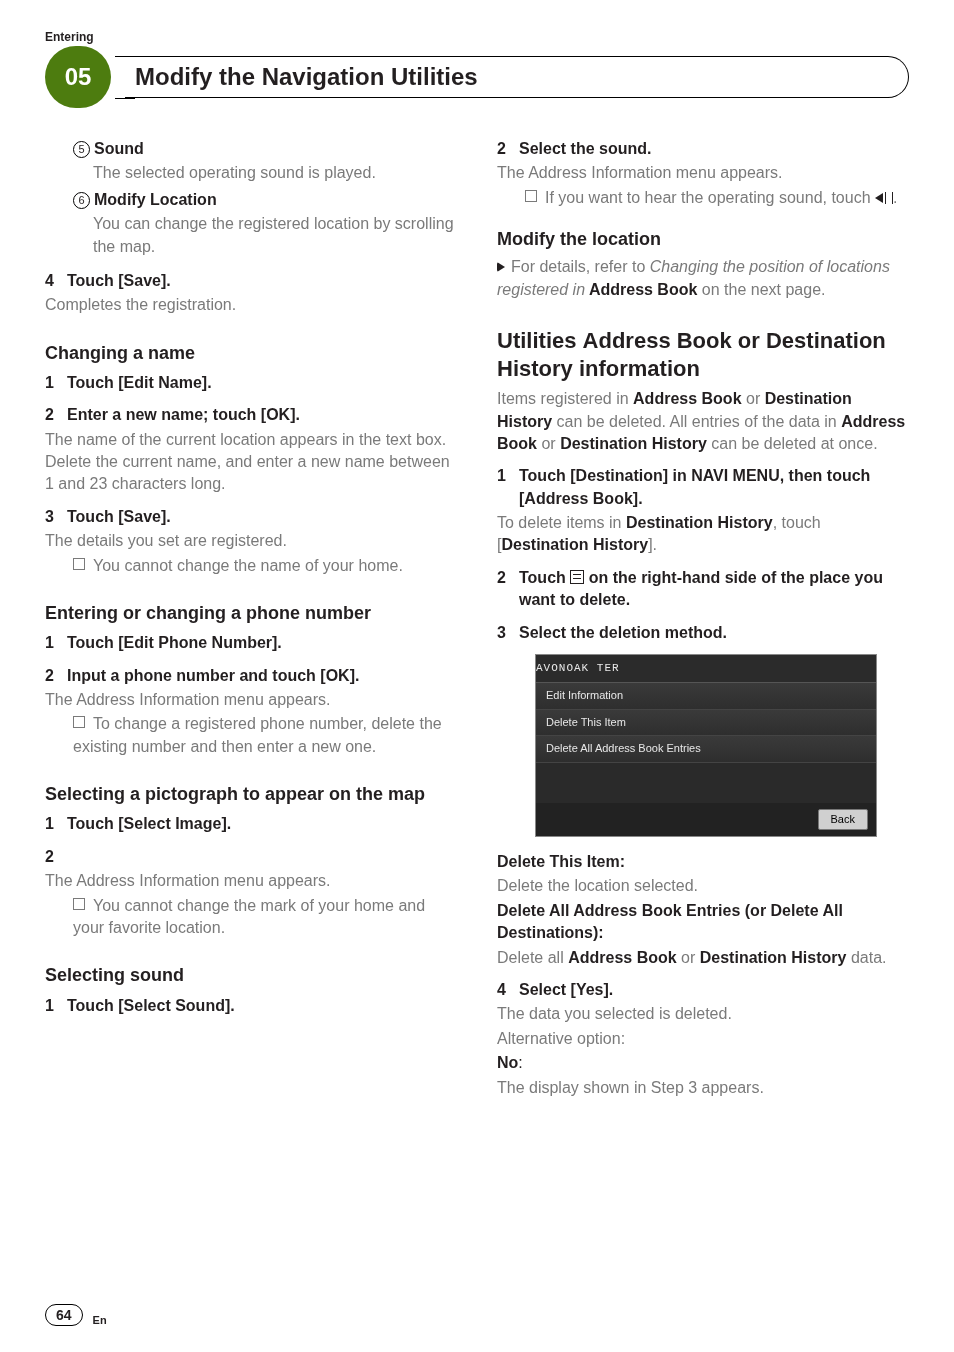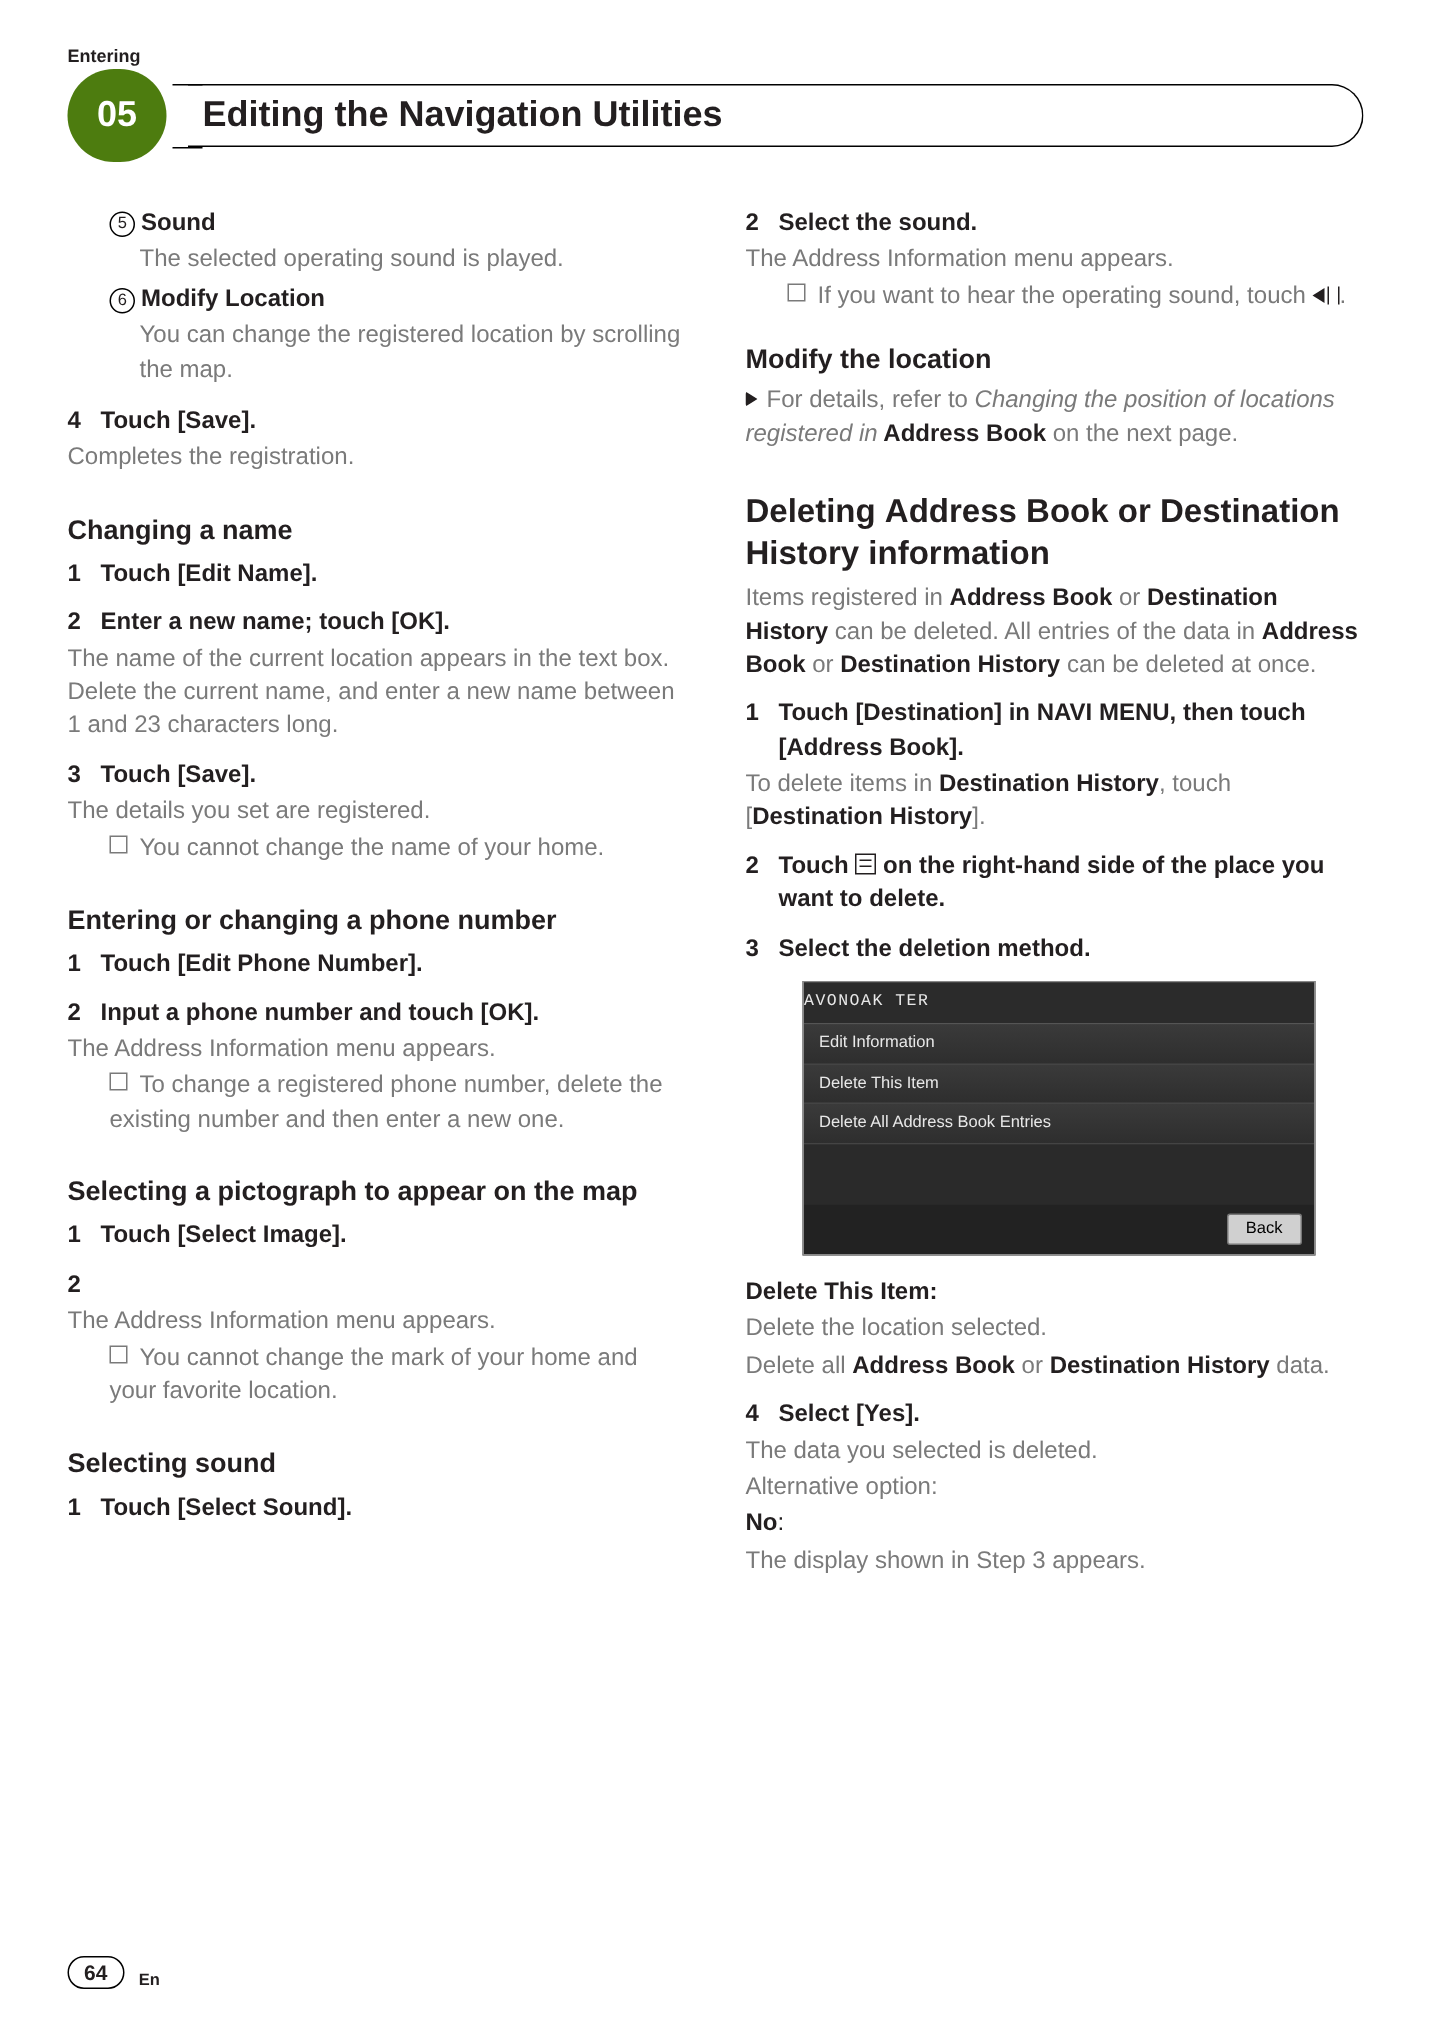--- a/index.html
+++ b/index.html
@@ -189,21 +189,21 @@
 </style>
 </head>
 <body>
 
 <div class="page">
 
   <div class="kicker">Entering</div>
   <div class="chapter-row">
     <div class="chapter-pill">05</div>
     <div class="chapter-title-wrap">
-      <div class="chapter-title">Editing the Navigation Utilities</div>
+      <div class="chapter-title">Modify the Navigation Utilities</div>
     </div>
   </div>
 
   <div class="cols">
 
     <div class="col">
 
       <div class="indent1 blk">
         <p><span class="circ">5</span><span class="bold">Sound</span></p>
         <p class="gray" style="padding-left:20px;">The selected operating sound is played.</p>
@@ -279,21 +279,21 @@
       <p class="gray">The Address Information menu appears.</p>
       <p class="gray indent1"><span class="box-sq"></span><span>If you want to hear the operating sound, touch </span><span class="sound-icon">
             <span class="spk"></span>
             <span class="bars"></span>
           </span><span>.</span></p>
 
       <div class="h4" style="font-size:18px;">Modify the location</div>
       <p class="gray"><span class="arrow-right"></span><span>For details, refer to </span><em>Changing the position of locations registered in</em><span class="bold" style="color:#231f20;"> Address Book</span><span> on the next page.</span></p>
 
       <div class="h2">
-        <span>Deleting </span><span style="font-weight:700;">Address Book</span><span> or </span><span style="font-weight:700;">Destination History</span><span> information</span>
+        <span>Utilities </span><span style="font-weight:700;">Address Book</span><span> or </span><span style="font-weight:700;">Destination History</span><span> information</span>
       </div>
       <p class="gray">
         <span>Items registered in </span><span class="bold" style="color:#231f20;">Address Book</span><span> or </span><span class="bold" style="color:#231f20;">Destination History</span><span> can be deleted. All entries of the data in </span><span class="bold" style="color:#231f20;">Address Book</span><span> or </span><span class="bold" style="color:#231f20;">Destination History</span><span> can be deleted at once.</span>
       </p>
 
       <div class="sp-top"></div>
       <p class="num-item">
           <span class="n">1</span>
           <span class="bold">Touch [Destination] in NAVI MENU, then touch [Address Book].</span>
         </p>
@@ -319,20 +319,21 @@
         <div class="sc-row">Delete This Item</div>
         <div class="sc-row">Delete All Address Book Entries</div>
         <div class="sc-body"></div>
         <div class="sc-foot">
             <div class="btn">Back</div>
           </div>
       </div>
 
       <p class="bold">Delete This Item:</p>
       <p class="gray">Delete the location selected.</p>
+      <p class="bold">Delete All Address Book Entries (or Delete All Destinations):</p>
       <p class="gray">
         <span>Delete all </span><span class="bold" style="color:#231f20;">Address Book</span><span> or </span><span class="bold" style="color:#231f20;">Destination History</span><span> data.</span>
       </p>
 
       <div class="sp-top"></div>
       <p class="num-item">
           <span class="n">4</span>
           <span class="bold">Select [Yes].</span>
         </p>
       <p class="gray">The data you selected is deleted.</p>

